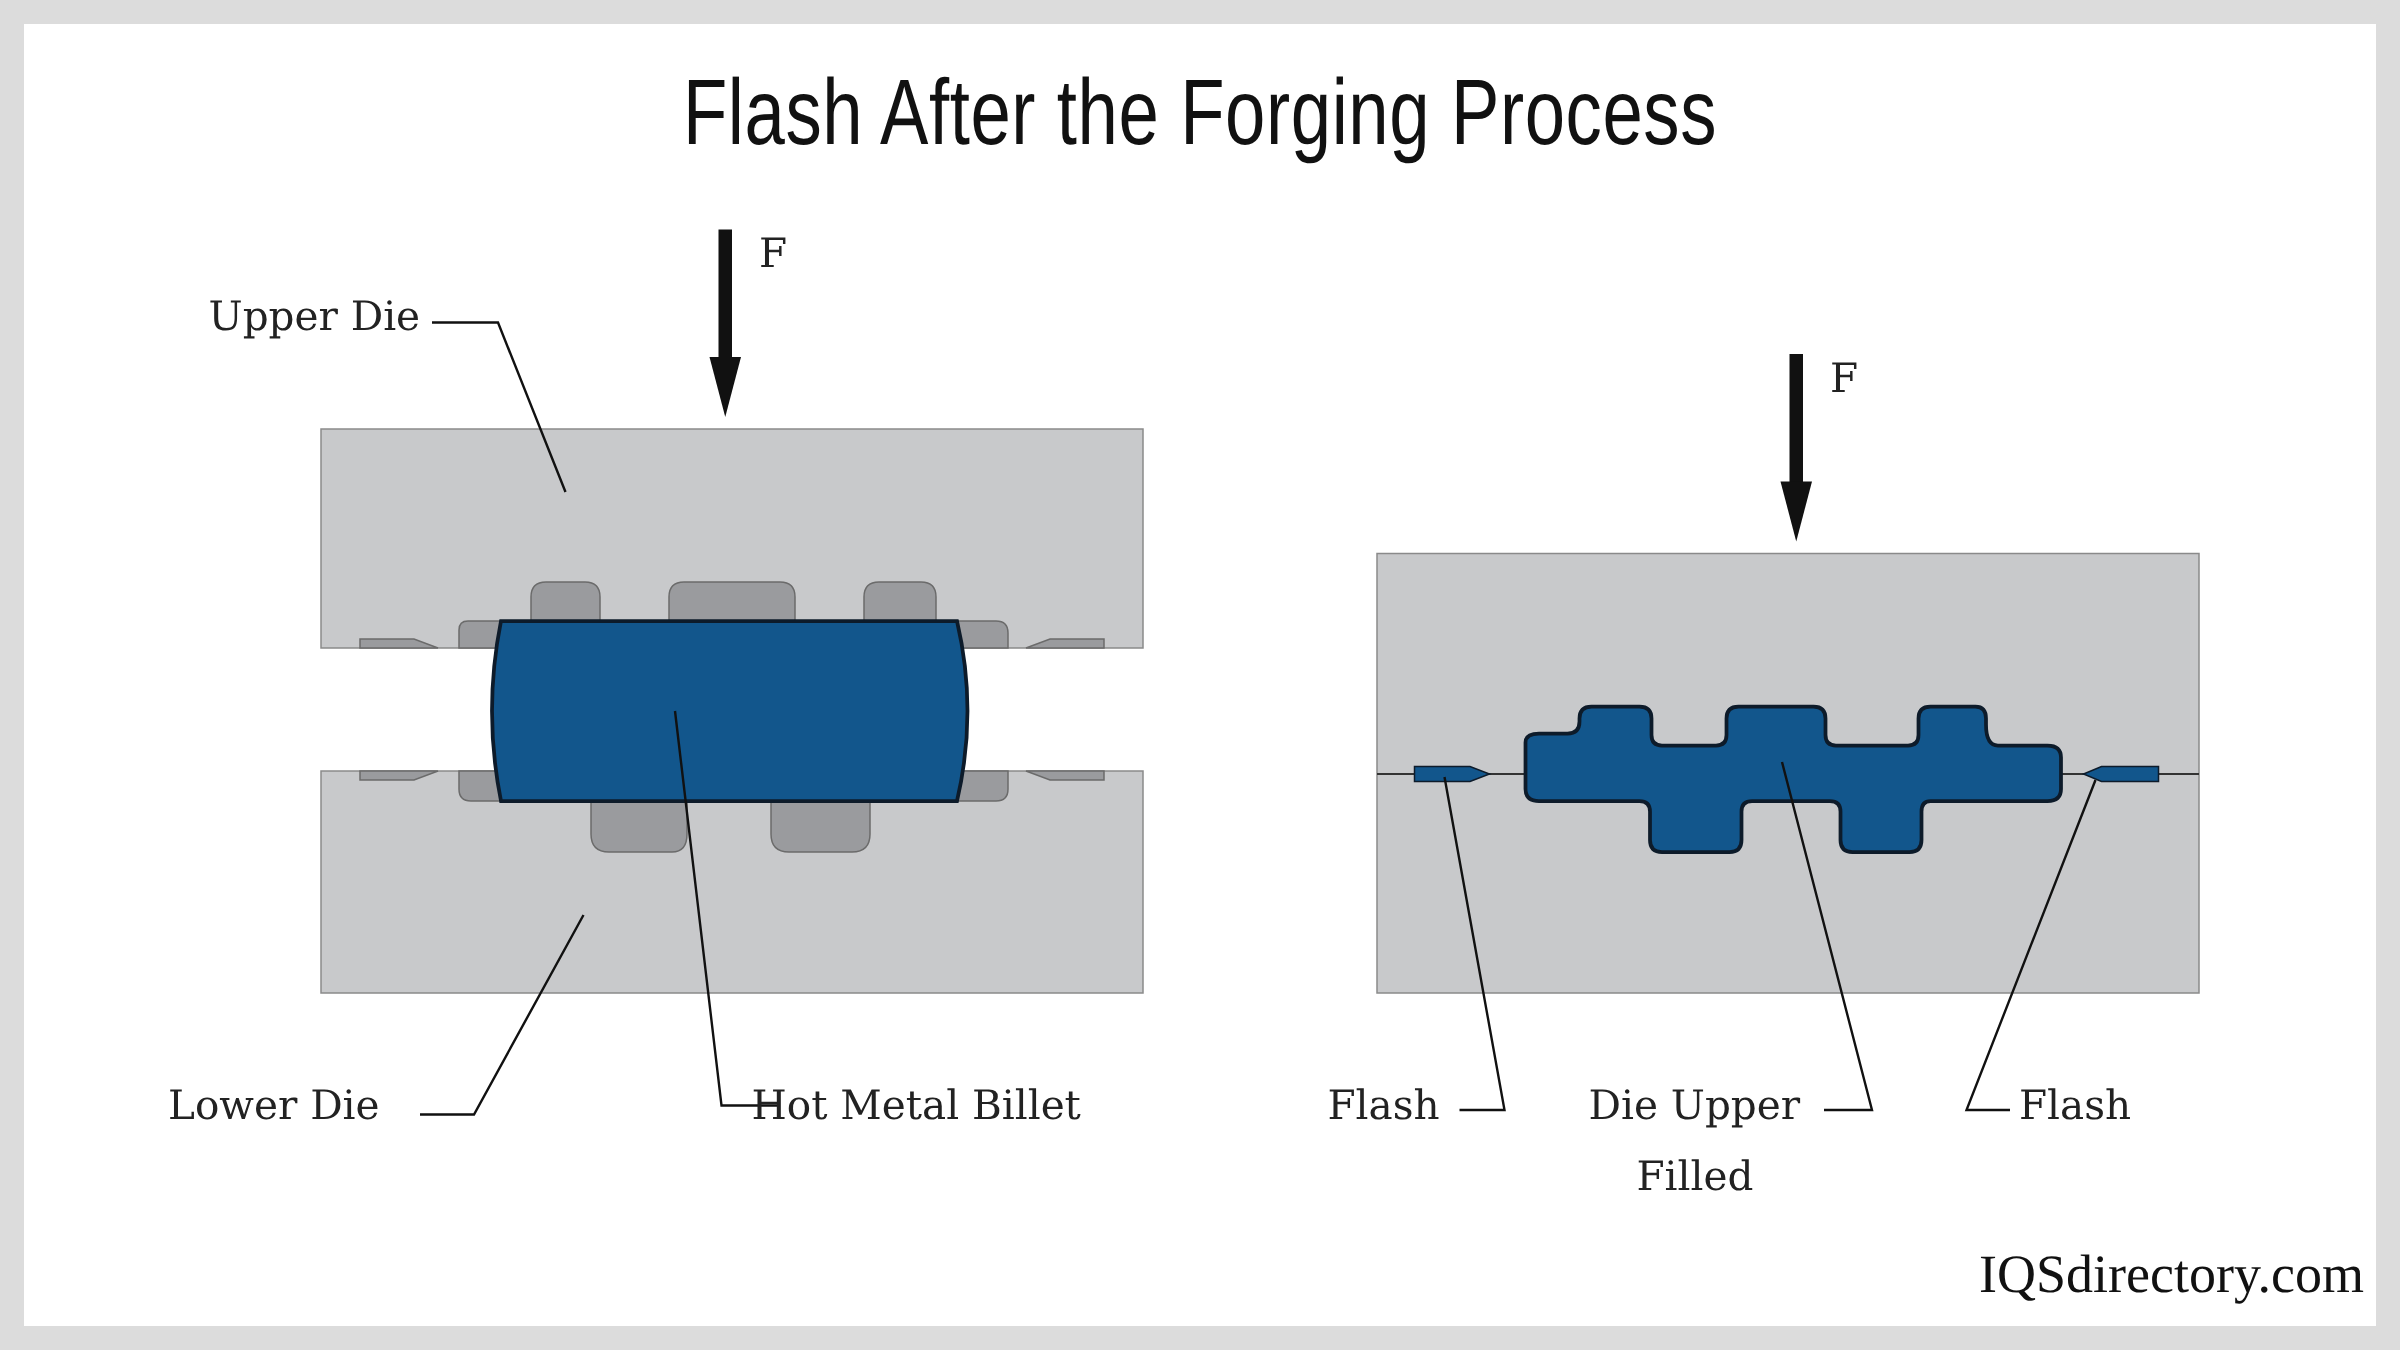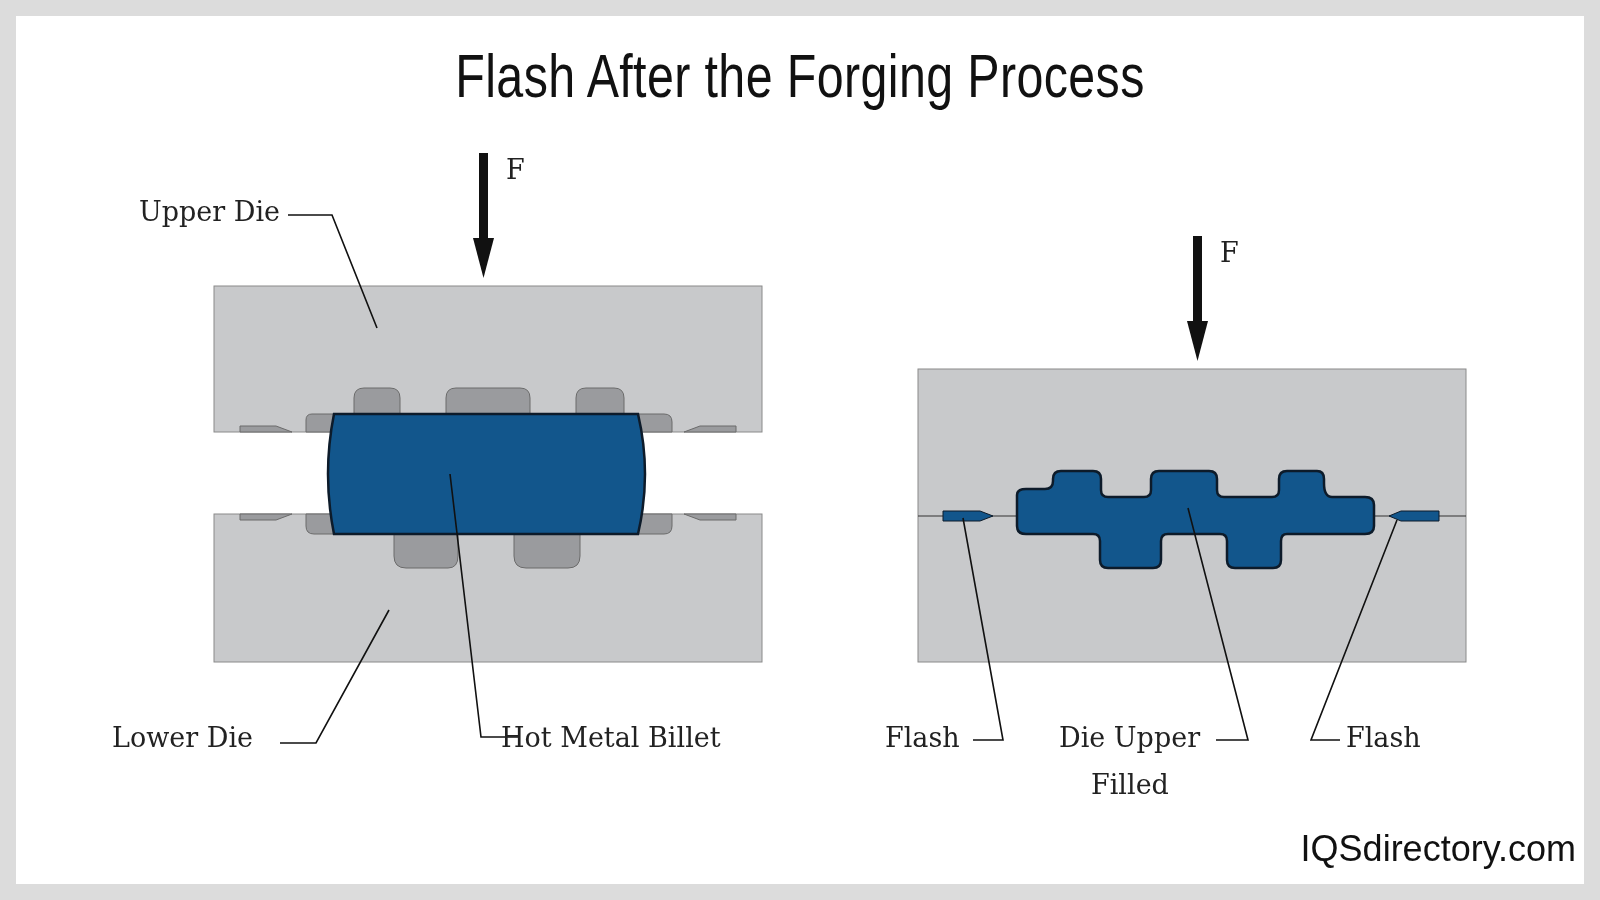--- a/index.html
+++ b/index.html
@@ -1,20 +1,20 @@
 <!DOCTYPE html>
 <html><head>
 <meta charset="utf-8">
 <style>
   html, body { margin:0; padding:0; }
   body { width:1600px; height:900px; background:#dcdcdc; position:relative; overflow:hidden; font-family:"DejaVu Serif", serif; }
   .panel { position:absolute; left:16px; top:16px; width:1568px; height:868px; background:#ffffff; }
   .title { position:absolute; left:0; top:40px; width:1600px; text-align:center; font-family:"Liberation Sans Narrow","Liberation Sans", sans-serif; font-size:62px; color:#111; transform:scaleX(0.78); letter-spacing:0.5px; }
   .lbl { position:absolute; font-family:"DejaVu Serif", serif; font-size:27px; color:#222; white-space:nowrap; }
-  .brand { position:absolute; right:24px; bottom:30px; font-family:Liberation Sans, sans-serif; font-size:36px; color:#111; }
+  .brand { position:absolute; right:24px; bottom:30px; font-family:Liberation Serif, serif; font-size:36px; color:#111; }
   svg.diag { position:absolute; left:0; top:0; }
 </style>
 </head>
 <body>
 
 <div class="panel"></div>
 <div class="title">Flash After the Forging Process</div>
 
 <svg class="diag" width="1600" height="900" viewBox="0 0 1600 900">
   <defs>

